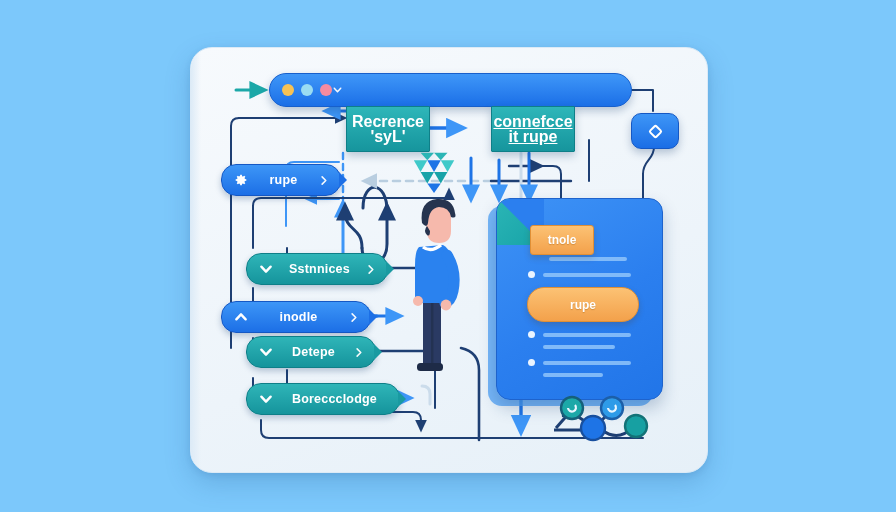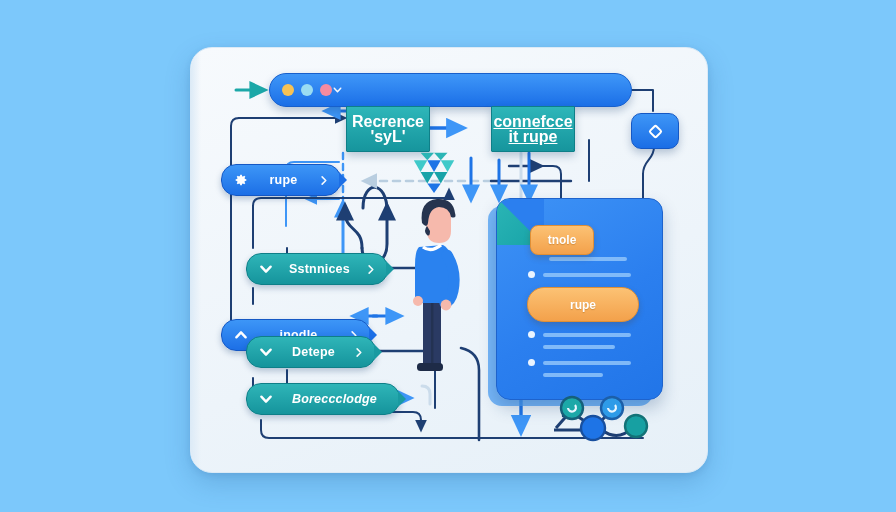--- a/index.html
+++ b/index.html
@@ -98,21 +98,21 @@
   }
   #doc .fold:after{
     content:"";position:absolute;right:-1px;top:-1px;width:0;height:0;
     border-top:47px solid #2B7FEF;border-left:47px solid transparent;
   }
   .docline{position:absolute;height:3.5px;border-radius:2px;background:#8FC4FA;opacity:.85;}
   .docbullet{position:absolute;width:7px;height:7px;border-radius:50%;background:#EAF4FF;}
   .badge{
     position:absolute;display:flex;align-items:center;justify-content:center;
     background:linear-gradient(180deg,#FCC274,#F3A14B);
-    border:1px solid #E08F35;border-radius:8px;
+    border:1px solid #E08F35;border-radius:3px;
     color:#fff;font-size:12px;font-weight:700;
     box-shadow:0 3px 6px rgba(90,50,10,.22);
     text-shadow:0 1px 1px rgba(140,80,10,.35);
   }
   
   #person{position:absolute;left:210px;top:145px;width:70px;height:190px;}
   
   #cluster{position:absolute;left:215px;top:95px;width:58px;height:52px;}
   
   #nodegraph{position:absolute;left:355px;top:330px;width:110px;height:70px;}
@@ -249,41 +249,41 @@
   <div class="pill teal notch" style="left:30px;top:205px;width:118px;">
     <svg class="ico" viewBox="0 0 24 24">
       <path d="M5 8.5 L12 16 L19 8.5" fill="none" stroke="#fff" stroke-width="3.6" stroke-linecap="round" stroke-linejoin="round"></path>
     </svg>
     <span class="lbl">Sstnnices</span>
     <svg class="chev" viewBox="0 0 24 24">
       <path d="M9 4 L17 12 L9 20" fill="none" stroke="#fff" stroke-width="3.4" stroke-linecap="round" stroke-linejoin="round"></path>
     </svg>
   </div>
 
-  <div class="pill blue notch" style="left:30px;top:271px;width:126px;">
+  <div class="pill blue notch" style="left:30px;top:253px;width:126px;">
     <svg class="ico" viewBox="0 0 24 24">
       <path d="M5 15.5 L12 8 L19 15.5" fill="none" stroke="#fff" stroke-width="3.6" stroke-linecap="round" stroke-linejoin="round"></path>
     </svg>
     <span class="lbl">inodle</span>
     <svg class="chev" viewBox="0 0 24 24">
       <path d="M9 4 L17 12 L9 20" fill="none" stroke="#fff" stroke-width="3.4" stroke-linecap="round" stroke-linejoin="round"></path>
     </svg>
   </div>
 
   <div class="pill teal notch" style="left:30px;top:288px;width:106px;">
     <svg class="ico" viewBox="0 0 24 24">
       <path d="M5 8.5 L12 16 L19 8.5" fill="none" stroke="#fff" stroke-width="3.6" stroke-linecap="round" stroke-linejoin="round"></path>
     </svg>
     <span class="lbl">Detepe</span>
     <svg class="chev" viewBox="0 0 24 24">
       <path d="M9 4 L17 12 L9 20" fill="none" stroke="#fff" stroke-width="3.4" stroke-linecap="round" stroke-linejoin="round"></path>
     </svg>
   </div>
 
-  <div class="pill teal notch" style="left:30px;top:335px;width:130px;font-style:italic;">
+  <div class="pill teal notch" style="left:30px;top:335px;width:130px;">
     <svg class="ico" viewBox="0 0 24 24">
       <path d="M5 8.5 L12 16 L19 8.5" fill="none" stroke="#fff" stroke-width="3.6" stroke-linecap="round" stroke-linejoin="round"></path>
     </svg>
     <span class="lbl">Boreccclodge</span>
   </div>
 
   <svg id="cluster" viewBox="0 0 60 54">
     <path d="M8,18 L22,18 L15,30 Z" fill="#3FC9C9"></path>
     <path d="M22,18 L36,18 L29,30 Z" fill="#1E74E6"></path>
     <path d="M36,18 L50,18 L43,30 Z" fill="#3FC9C9"></path>

